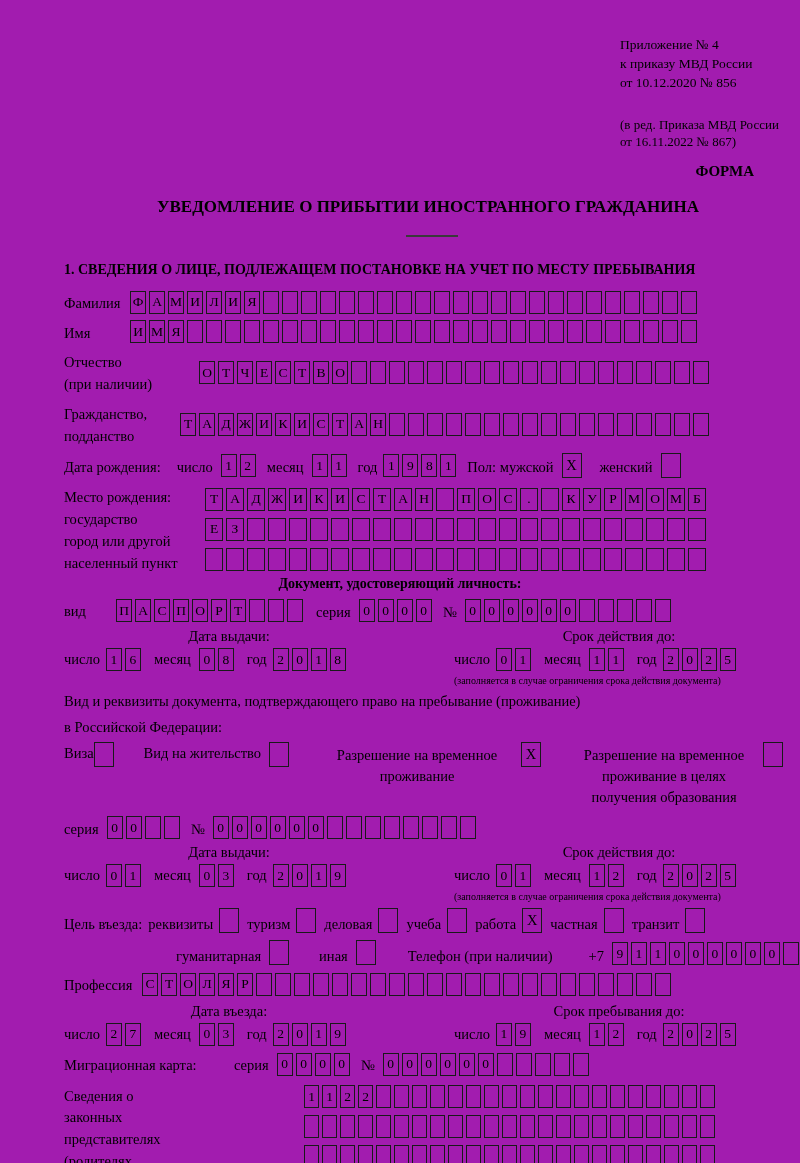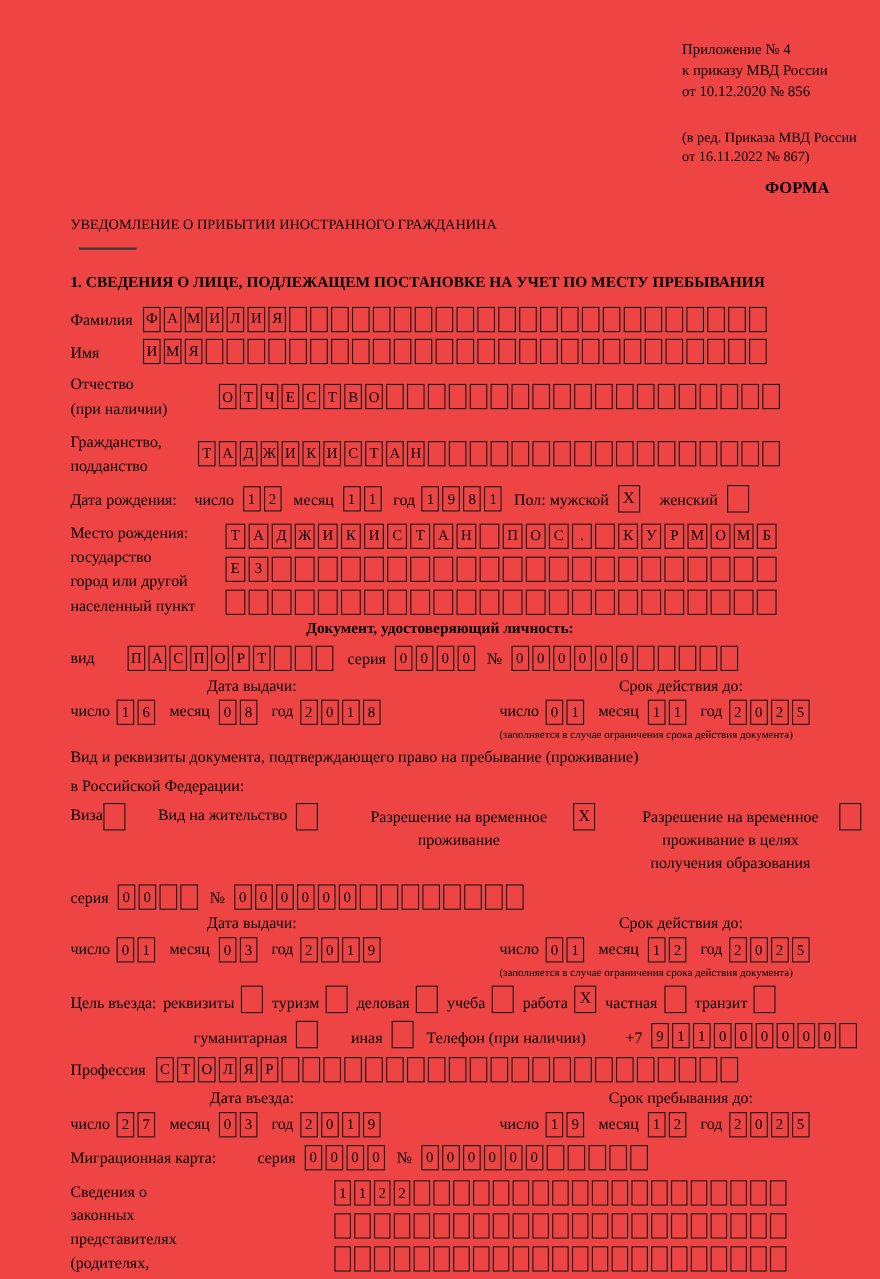--- a/index.html
+++ b/index.html
@@ -1,26 +1,26 @@
 <!DOCTYPE html>
 <html><head>
 <meta charset="utf-8">
 <style>
   *{box-sizing:border-box;margin:0;padding:0}
   html,body{background:#fff}
   body{width:800px;font-family:"Liberation Serif","DejaVu Serif",serif;color:#000}
-  .page{width:800px;height:1163px;padding:36px 8px 10px 64px;overflow:hidden;background:#ef4444}
+  .page{width:800px;height:1163px;padding:36px 8px 10px 64px;overflow:hidden;background:#a21caf}
 
   
   .hdr{margin-left:556px;font-size:13.5px;line-height:1.4}
   .hdr .sub{margin-top:23px;font-size:13px;line-height:1.35}
   .forma{font-weight:bold;font-size:15px;text-align:right;padding-right:38px;margin-top:12px}
 
   
-  .title{margin-top:14px;text-align:left;font-weight:normal;font-size:13px;line-height:1.5}
+  .title{margin-top:14px;text-align:center;font-weight:bold;font-size:17px;line-height:1.5}
   .blank-line{display:inline-block;width:52px;border-bottom:2px solid #3a3a3a;height:13px;margin-left:8px}
   .sec-heading{margin-top:17px;margin-bottom:12px;font-weight:bold;font-size:14px}
 
   
   .row{display:flex;align-items:center;margin-bottom:5px}
   .lbl{font-size:14.5px;line-height:1.5;padding-top:3px;flex:none}
   .lbl.block span{display:block}
   .w66{width:66px}.w116{width:116px}.w135{width:135px}.w141{width:141px}.w52{width:52px}.w78{width:78px}.w170{width:170px}.w240{width:240px}
   .cells{display:inline-flex;flex:none}
   .cell{display:inline-flex;align-items:center;justify-content:center;width:16px;height:23px;border:1.6px solid #191919;margin-right:3px;font-size:13.5px}
@@ -531,21 +531,21 @@
     <span class="checkbox"></span>
     <span class="inlbl mr6 ml8">транзит</span>
     <span class="checkbox"></span>
   </div>
 
   <div class="purpose indent115">
     <span class="inlbl mr8">гуманитарная</span>
     <span class="checkbox"></span>
     <span class="inlbl mr8 ml14">иная</span>
     <span class="checkbox"></span>
-    <span class="inlbl" style="margin-left:12px">Телефон (при наличии)</span>
+    <span class="inlbl" style="margin-left:32px">Телефон (при наличии)</span>
     <span class="inlbl mr8" style="margin-left:36px">+7</span>
     <span class="cells">
         <span class="cell">9</span>
         <span class="cell">1</span>
         <span class="cell">1</span>
         <span class="cell">0</span>
         <span class="cell">0</span>
         <span class="cell">0</span>
         <span class="cell">0</span>
         <span class="cell">0</span>

